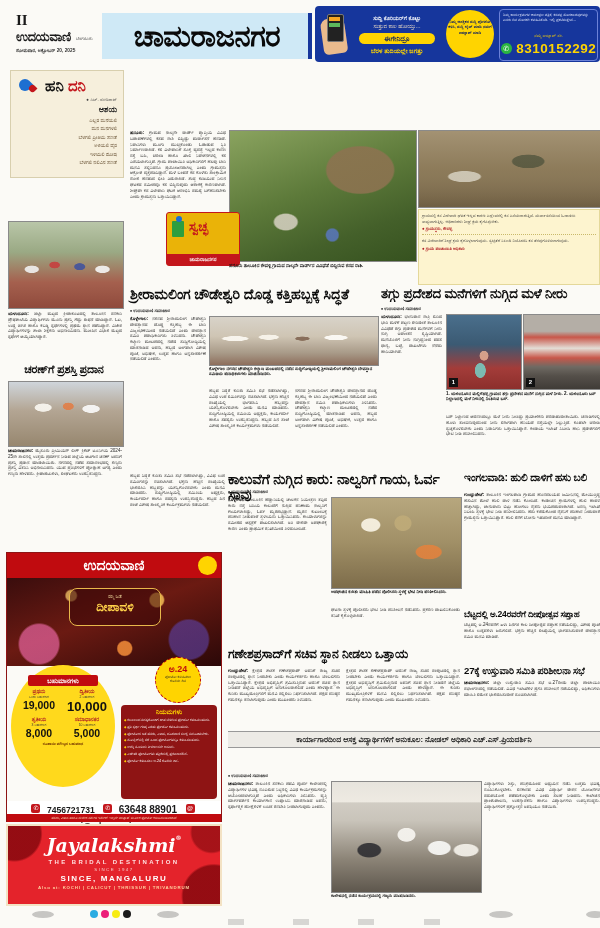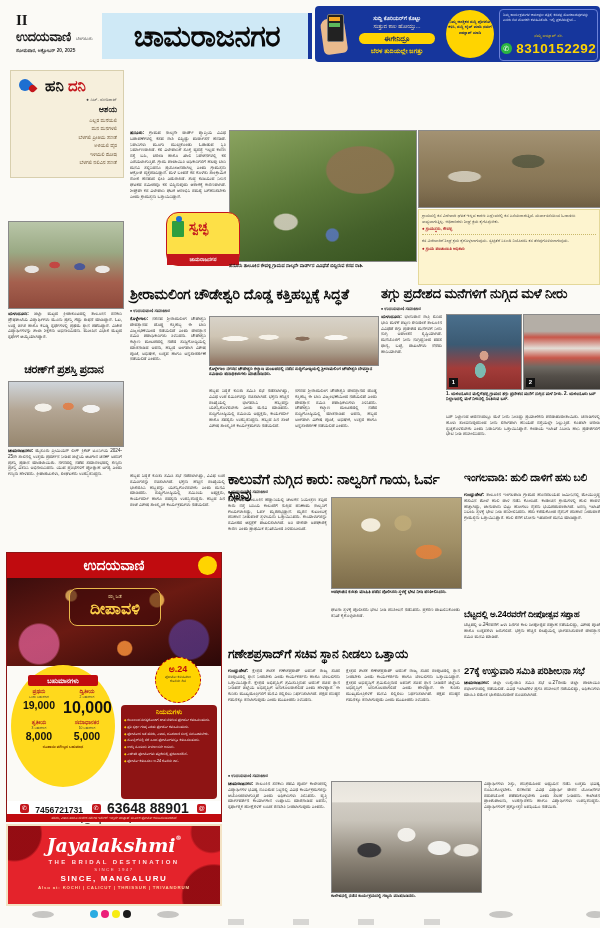--- a/index.html
+++ b/index.html
@@ -86,21 +86,21 @@
     <div>
       <div style="font-size:4.3px;line-height:1.3;color:#333">ಗ್ರಾಮದಲ್ಲಿ ಕಸ ವಿಲೇವಾರಿ ಘಟಕ ಇಲ್ಲದ ಕಾರಣ ಎಲ್ಲೆಂದರಲ್ಲಿ ಕಸ ಎಸೆಯಲಾಗುತ್ತಿದೆ. ದುರ್ವಾಸನೆಯಿಂದ ಓಡಾಡಲು ಸಾಧ್ಯವಾಗುತ್ತಿಲ್ಲ. ಅಧಿಕಾರಿಗಳು ಶೀಘ್ರ ಕ್ರಮ ಕೈಗೊಳ್ಳಬೇಕು.</div>
       <div class="quote-attr">● ಗ್ರಾಮಸ್ಥರು, ಕೌದಳ್ಳಿ</div>
     </div>
     <div style="margin-top:3px;border-top:0.5px dotted #c9b96a;padding-top:3px">
       <div style="font-size:4.3px;line-height:1.3;color:#333">ಕಸ ವಿಲೇವಾರಿಗೆ ಶೀಘ್ರ ಕ್ರಮ ಕೈಗೊಳ್ಳಲಾಗುವುದು. ಸ್ವಚ್ಛತೆಗೆ ಸಿಬಂದಿ ನಿಯೋಜಿಸಿ ಕಸ ತೆರವುಗೊಳಿಸಲಾಗುವುದು.</div>
       <div class="quote-attr">● ಗ್ರಾಮ ಪಂಚಾಯಿತಿ ಅಧಿಕಾರಿ</div>
     </div>
   </div>
 
-  <div class="abs" style="left:166px;top:212px;width:72px;height:52px;background:#fde047;border:1.5px solid #c3161c;border-radius:12px">
+  <div class="abs" style="left:166px;top:212px;width:72px;height:52px;background:#eab308;border:1.5px solid #c3161c;border-radius:3px">
     <div class="abs" style="left:5px;top:8px;width:12px;height:16px;background:#2e9e3f;border-radius:1px"></div>
     <div class="abs" style="left:9px;top:3px;width:6px;height:6px;background:#1d6fd1;border-radius:50%"></div>
     <div class="abs b" style="left:22px;top:6px;width:48px;font-size:13px;color:#c3161c">ಸ್ವಚ್ಛ</div>
     <div class="abs ctr" style="left:0;bottom:0;width:100%;height:11px;background:#c3161c;color:#fff;font-size:5.2px;line-height:11px;font-weight:bold">ಚಾಮರಾಜನಗರ</div>
   </div>
 
   <div class="abs cap clip" style="left:229px;top:263px;width:186px;height:20px">ಹನೂರು ತಾಲೂಕಿನ ಕೌದಳ್ಳಿ ಗ್ರಾಮದ ನಾಲ್ಕನೇ ವಾರ್ಡ್‌ನ ವಿವಿಧೆಡೆ ಬಿದ್ದಿರುವ ಕಸದ ರಾಶಿ.</div>
 
   <div class="abs" style="left:10px;top:70px;width:112px;height:106px;background:#f6efdc;border:0.5px solid #d8cfae">
     <div class="abs" style="left:8px;top:8px;width:12px;height:12px;background:#1d6fd1;border-radius:50% 0 50% 50%;transform:rotate(45deg)"></div>
@@ -208,20 +208,21 @@
     <span>ಕ್ಷೇತ್ರದ ಶಾಸಕ ಗಣೇಶಪ್ರಸಾದ್ ಅವರಿಗೆ ರಾಜ್ಯ ಸಚಿವ ಸಂಪುಟದಲ್ಲಿ ಸ್ಥಾನ ನೀಡಬೇಕು ಎಂದು ಕಾರ್ಯಕರ್ತರು ಹಾಗೂ ಬೆಂಬಲಿಗರು ಒತ್ತಾಯಿಸಿದ್ದಾರೆ. ಕ್ಷೇತ್ರದ ಅಭಿವೃದ್ಧಿಗೆ ಶ್ರಮಿಸುತ್ತಿರುವ ಅವರಿಗೆ ಸಚಿವ ಸ್ಥಾನ ನೀಡಿದರೆ ಜಿಲ್ಲೆಯ ಅಭಿವೃದ್ಧಿಗೆ ಅನುಕೂಲವಾಗಲಿದೆ ಎಂದು ಹೇಳಿದ್ದಾರೆ. ಈ ಕುರಿತು ಮುಖ್ಯಮಂತ್ರಿಗಳಿಗೆ ಮನವಿ ಸಲ್ಲಿಸಲು ನಿರ್ಧರಿಸಲಾಗಿದೆ. ಪಕ್ಷದ ವರಿಷ್ಠರ ಗಮನಕ್ಕೂ ತರಲಾಗುವುದು ಎಂದು ಮುಖಂಡರು ತಿಳಿಸಿದರು.</span>
   </div>
   <div class="abs body-txt just clip" style="left:346px;top:668px;width:114px;height:60px">ಕ್ಷೇತ್ರದ ಶಾಸಕ ಗಣೇಶಪ್ರಸಾದ್ ಅವರಿಗೆ ರಾಜ್ಯ ಸಚಿವ ಸಂಪುಟದಲ್ಲಿ ಸ್ಥಾನ ನೀಡಬೇಕು ಎಂದು ಕಾರ್ಯಕರ್ತರು ಹಾಗೂ ಬೆಂಬಲಿಗರು ಒತ್ತಾಯಿಸಿದ್ದಾರೆ. ಕ್ಷೇತ್ರದ ಅಭಿವೃದ್ಧಿಗೆ ಶ್ರಮಿಸುತ್ತಿರುವ ಅವರಿಗೆ ಸಚಿವ ಸ್ಥಾನ ನೀಡಿದರೆ ಜಿಲ್ಲೆಯ ಅಭಿವೃದ್ಧಿಗೆ ಅನುಕೂಲವಾಗಲಿದೆ ಎಂದು ಹೇಳಿದ್ದಾರೆ. ಈ ಕುರಿತು ಮುಖ್ಯಮಂತ್ರಿಗಳಿಗೆ ಮನವಿ ಸಲ್ಲಿಸಲು ನಿರ್ಧರಿಸಲಾಗಿದೆ. ಪಕ್ಷದ ವರಿಷ್ಠರ ಗಮನಕ್ಕೂ ತರಲಾಗುವುದು ಎಂದು ಮುಖಂಡರು ತಿಳಿಸಿದರು.</div>
 
   <div class="abs hl" style="left:464px;top:666px;width:136px;font-size:9.6px">27ಕ್ಕೆ ಉಸ್ತುವಾರಿ ಸಮಿತಿ ಪರಿಶೀಲನಾ ಸಭೆ</div>
   <div class="abs body-txt just clip" style="left:464px;top:680px;width:136px;height:48px">
     <b>ಚಾಮರಾಜನಗರ:</b>
     <span>ಜಿಲ್ಲಾ ಉಸ್ತುವಾರಿ ಸಮಿತಿ ಸಭೆ ಅ.27ರಂದು ಜಿಲ್ಲಾ ಪಂಚಾಯಿತಿ ಸಭಾಂಗಣದಲ್ಲಿ ನಡೆಯಲಿದೆ. ವಿವಿಧ ಇಲಾಖೆಗಳ ಪ್ರಗತಿ ಪರಿಶೀಲನೆ ನಡೆಯಲಿದ್ದು, ಅಧಿಕಾರಿಗಳು ಮಾಹಿತಿ ಸಮೇತ ಭಾಗವಹಿಸುವಂತೆ ಸೂಚಿಸಲಾಗಿದೆ.</span>
   </div>
 
+  <div class="abs ctr b clip" style="left:228px;top:731px;width:372px;height:15px;background:#edebe6;border-top:0.5px solid #999;border-bottom:0.5px solid #999;font-size:7.6px;line-height:15px;color:#222">ಕಾರ್ಯಾಗಾರದಿಂದ ಆಸಕ್ತ ವಿದ್ಯಾರ್ಥಿಗಳಿಗೆ ಅನುಕೂಲ: ನೋಡಲ್ ಅಧಿಕಾರಿ ಎಚ್.ಎಸ್.ಪ್ರಿಯದರ್ಶಿನಿ</div>
   <div class="abs byline" style="left:228px;top:773px">ಉದಯವಾಣಿ ಸಮಾಚಾರ</div>
   <div class="abs body-txt just clip" style="left:228px;top:781px;width:99px;height:124px">
     <b>ಚಾಮರಾಜನಗರ:</b>
     <span>ತಾಲೂಕಿನ ಸರಕಾರಿ ಪದವಿ ಪೂರ್ವ ಕಾಲೇಜಿನಲ್ಲಿ ವಿದ್ಯಾರ್ಥಿಗಳ ಭವಿಷ್ಯ ರೂಪಿಸುವ ನಿಟ್ಟಿನಲ್ಲಿ ವಿವಿಧ ಕಾರ್ಯಕ್ರಮಗಳನ್ನು ಆಯೋಜಿಸಲಾಗುತ್ತಿದೆ ಎಂದು ಅಧಿಕಾರಿಗಳು ತಿಳಿಸಿದರು. ವೃತ್ತಿ ಮಾರ್ಗದರ್ಶನ ಕಾರ್ಯಾಗಾರ ಉದ್ಘಾಟಿಸಿ ಮಾತನಾಡಿದ ಅವರು, ಸ್ಪರ್ಧಾತ್ಮಕ ಪರೀಕ್ಷೆಗಳಿಗೆ ಉಚಿತ ತರಬೇತಿ ನೀಡಲಾಗುವುದು ಎಂದರು.</span>
   </div>
   <div class="abs photo" style="left:331px;top:781px;width:149px;height:110px;
        background-image:linear-gradient(180deg,#e7e4dd 0%,#eeeae2 18%,transparent 19%),
        radial-gradient(ellipse at 25% 62%,rgba(40,40,45,0.85) 0 7%,transparent 8%),
        radial-gradient(ellipse at 50% 48%,rgba(245,243,238,0.95) 0 8%,transparent 9%),
        radial-gradient(ellipse at 72% 60%,rgba(250,250,248,0.9) 0 7%,transparent 8%),
@@ -237,40 +238,40 @@
     </div>
     <div class="abs clip" style="left:0;top:25px;width:214px;height:88px;
          background-image:radial-gradient(circle at 15% 75%,rgba(230,100,160,0.7) 0 10%,transparent 11%),
          radial-gradient(circle at 85% 70%,rgba(90,60,150,0.7) 0 10%,transparent 11%),
          radial-gradient(circle at 70% 25%,rgba(255,200,90,0.8) 0 4%,transparent 5%),
          radial-gradient(circle at 30% 20%,rgba(255,210,110,0.7) 0 3%,transparent 4%),
          radial-gradient(circle at 55% 80%,rgba(255,150,60,0.8) 0 5%,transparent 6%),
          linear-gradient(160deg,#3a0d0d 0%,#6b1a12 45%,#2b0808 100%)">
       <div class="abs ctr" style="left:62px;top:10px;width:90px;height:36px;border:1.5px solid #e8b84b;border-radius:8px;background:rgba(60,8,8,0.55)">
         <div style="font-size:5px;color:#ffe9a8;margin-top:4px">ರಶ್ಮಿ ಜತೆ</div>
-        <div class="b" style="font-size:16px;color:#ffd24a">ದೀಪಾವಳಿ</div>
+        <div class="b" style="font-size:12px;color:#ffd24a">ದೀಪಾವಳಿ</div>
       </div>
     </div>
     <div class="abs ctr" style="left:148px;top:104px;width:44px;height:44px;background:#ffd400;border:1px dashed #b00;border-radius:50%">
       <div class="b" style="font-size:9px;color:#c00b0f;margin-top:6px">ಅ.24</div>
       <div style="font-size:3.8px;color:#222">ಫೋಟೋ ಕಳುಹಿಸಲು</div>
       <div style="font-size:3.8px;color:#222">ಕೊನೆಯ ದಿನ</div>
     </div>
     <div class="abs" style="left:4px;top:112px;width:104px;height:122px;background:#ffd91c;border-radius:50%">
       <div class="ctr b" style="margin:10px auto 0;width:70px;height:11px;background:#c00b0f;color:#fff;font-size:6.4px;line-height:11px;border-radius:2px">ಬಹುಮಾನಗಳು</div>
       <div style="display:flex;flex-wrap:wrap;width:96px;margin:2px auto 0">
         <div class="ctr" style="width:48px">
           <div class="b" style="font-size:5.6px;color:#b01c22">ಪ್ರಥಮ</div>
           <div style="font-size:3.4px;color:#333">ಒಂದು ಬಹುಮಾನ</div>
           <div class="b" style="font-size:10.5px;color:#111">19,000</div>
         </div>
         <div class="ctr" style="width:48px">
           <div class="b" style="font-size:5.6px;color:#b01c22">ದ್ವಿತೀಯ</div>
           <div style="font-size:3.4px;color:#333">2 ಬಹುಮಾನ</div>
-          <div class="b" style="font-size:16px;color:#111">10,000</div>
+          <div class="b" style="font-size:13px;color:#111">10,000</div>
         </div>
         <div class="ctr" style="width:48px;margin-top:2px">
           <div class="b" style="font-size:5.6px;color:#b01c22">ತೃತೀಯ</div>
           <div style="font-size:3.4px;color:#333">3 ಬಹುಮಾನ</div>
           <div class="b" style="font-size:10.5px;color:#111">8,000</div>
         </div>
         <div class="ctr" style="width:48px;margin-top:2px">
           <div class="b" style="font-size:5.6px;color:#b01c22">ಸಮಾಧಾನಕರ</div>
           <div style="font-size:3.4px;color:#333">10 ಬಹುಮಾನ</div>
           <div class="b" style="font-size:10.5px;color:#111">5,000</div>
@@ -285,21 +286,21 @@
       <div class="rule-item">ಫೋಟೋದ ಜತೆ ಹೆಸರು, ವಿಳಾಸ, ದೂರವಾಣಿ ಸಂಖ್ಯೆ ನಮೂದಿಸಬೇಕು.</div>
       <div class="rule-item">ಮೊಬೈಲ್‌ನಲ್ಲಿ ಸೆರೆ ಹಿಡಿದ ಫೋಟೋಗಳನ್ನೂ ಕಳುಹಿಸಬಹುದು.</div>
       <div class="rule-item">ಆಯ್ಕೆ ಸಮಿತಿಯ ತೀರ್ಮಾನವೇ ಅಂತಿಮ.</div>
       <div class="rule-item">ವಿಜೇತರ ಫೋಟೋಗಳು ಪತ್ರಿಕೆಯಲ್ಲಿ ಪ್ರಕಟವಾಗಲಿವೆ.</div>
       <div class="rule-item">ಫೋಟೋ ಕಳುಹಿಸಲು ಅ.24 ಕೊನೆಯ ದಿನ.</div>
     </div>
     <div class="abs ctr" style="left:0;top:248px;width:214px;height:13px;background:#fff;line-height:13px">
       <span class="ph-ic">✆</span>
       <span class="b" style="font-size:8.6px;color:#1a1a1a">7456721731</span>
       <span class="ph-ic" style="margin-left:4px">✆</span>
-      <span class="b" style="font-size:14px;color:#1a1a1a">63648 88901</span>
+      <span class="b" style="font-size:10px;color:#1a1a1a">63648 88901</span>
       <span class="ph-ic" style="margin-left:4px">@</span>
       <span class="b" style="font-size:8.2px;color:#1a1a1a">ri@udayavani.com</span>
     </div>
     <div class="abs ctr clip" style="left:0;top:261px;width:214px;height:8px;background:#c00b0f;color:#ffe9c8;font-size:3.6px;line-height:8px">ಹೆಸರು, ವಿಳಾಸ ಹಾಗೂ ಸಂದೇಶ ಸಮೇತ ಇಮೇಲ್ ಇಲ್ಲವೇ ವಾಟ್ಸಾಪ್ ಮೂಲಕ ಫೋಟೋ ಕಳುಹಿಸಬಹುದಾಗಿದೆ</div>
   </div>
 
   <div class="abs" style="left:6px;top:824px;width:216px;height:82px;background:#e4232b;border:2px solid #f3e2c4;box-sizing:border-box;
        background-image:radial-gradient(circle at 3% 10%,rgba(140,10,16,0.9) 0 12%,transparent 13%),
        radial-gradient(circle at 97% 90%,rgba(140,10,16,0.9) 0 14%,transparent 15%),
        radial-gradient(circle at 96% 8%,rgba(150,15,20,0.8) 0 9%,transparent 10%)">

